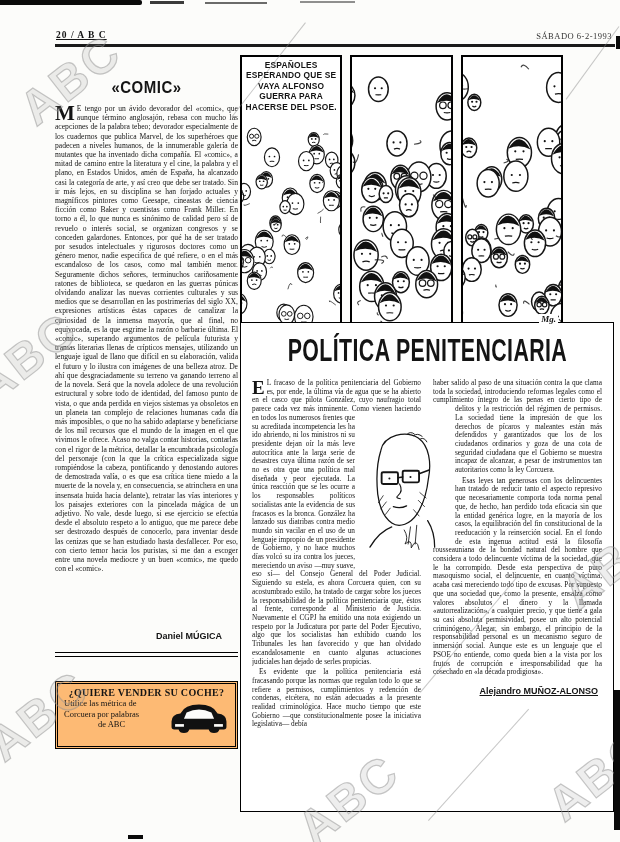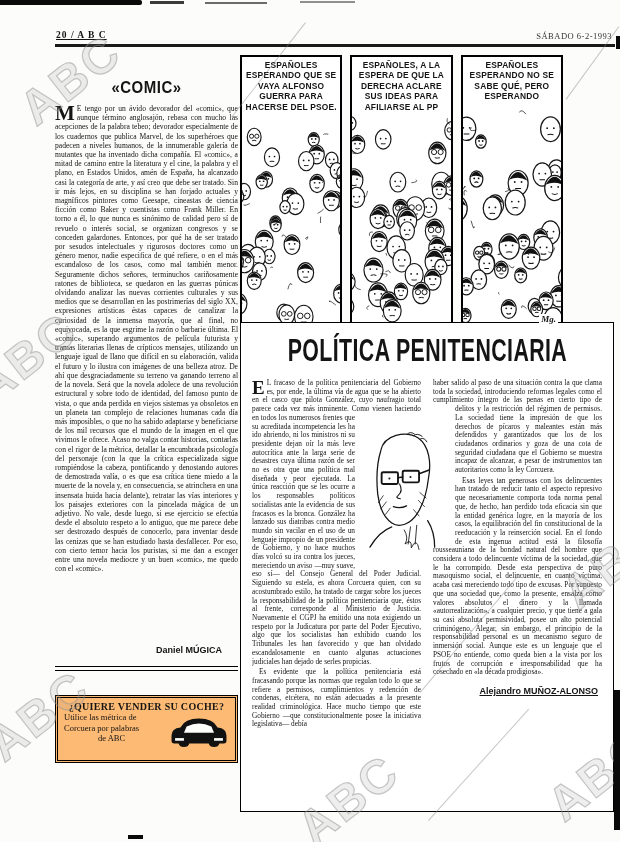--- a/index.html
+++ b/index.html
@@ -15,21 +15,21 @@
 
   
   .left-col{position:absolute;left:55px;top:58px;width:183px;}
   .panorama-box{border:1.5px solid #000;box-shadow:2.5px 2.5px 0 #000;height:25px;
                 display:flex;align-items:center;justify-content:center;
                 font:bold 14px "Liberation Serif",serif;letter-spacing:.5px;background:#fff;}
   .comic-head{margin-top:20px;text-align:center;font:bold 15px "Liberation Sans",sans-serif;
               letter-spacing:.5px;transform:scaleY(1.15);}
   .pan-body{margin-top:9px;font-size:7.6px;line-height:9.2px;text-align:justify;height:522px;overflow:hidden;}
   .dropcap{float:left;font:bold 21px/17px "Liberation Serif",serif;padding:1px 2px 0 0;}
-  .byline1{margin-top:19px;text-align:right;padding-right:16px;
+  .byline1{margin-top:5px;text-align:right;padding-right:16px;
            font:bold 9px "Liberation Sans",sans-serif;}
   .div-rule{margin-top:11px;height:3px;border-top:1.5px solid #000;border-bottom:1.5px solid #000;}
   .ad-box{margin-top:24px;border:3px double #000;position:relative;height:56px;padding:3px 6px;background:#fdba74;}
   .ad-title{text-align:center;font:bold 10px "Liberation Serif",serif;letter-spacing:.3px;}
   .ad-line{font:8.5px "Liberation Serif",serif;line-height:10.5px;}
   .ad-line3{padding-left:34px;}
   .ad-car{position:absolute;right:5px;top:16px;width:62px;height:34px;}
 
   
   .strip{position:absolute;left:240px;top:55px;width:323px;height:273px;display:flex;gap:8px;}
@@ -365,21 +365,20 @@
             <path d="M7.095484894234687 145.68322584964335 q -0.5155320931226015 2.1532522747293115 5.171893732622266 -5.902960396371782" fill="none" stroke="rgba(17,17,17,0.8)" stroke-width="0.8"></path>
             <path d="M70.77161955996417 117.62297512032092 q 4.346562183927745 -3.899592210073024 1.220823621377349 1.0290019791573286" fill="none" stroke="rgba(17,17,17,0.8)" stroke-width="0.8"></path>
             <path d="M109.71361896954477 89.23988859169185 q 2.101314873434603 -4.633861579932272 0.1979127014055848 -1.2515287455171347" fill="none" stroke="rgba(17,17,17,0.8)" stroke-width="0.8"></path>
             <path d="M12.928971947403625 85.39668014273047 q -0.8558398531749845 2.0320754847489297 5.547833248972893 -0.8772183218970895" fill="none" stroke="rgba(17,17,17,0.8)" stroke-width="0.8"></path>
             <path d="M92.56429669097997 18.966621160507202 q -4.816725731361657 -0.5575947277247906 -4.720274233259261 0.483664789237082" fill="none" stroke="rgba(17,17,17,0.8)" stroke-width="0.8"></path>
             <path d="M62.61895113508217 118.03947710432112 q -0.5147758638486266 1.578065655194223 -3.2045115614309907 1.9113953663036227" fill="none" stroke="rgba(17,17,17,0.8)" stroke-width="0.8"></path>
           </svg>
         </div>
     </div>
     <div class="panel">
-      <div class="caption">Españoles, a la espera de que la derecha aclare sus ideas para afiliarse al PP</div>
       <div class="crowd">
           <svg viewBox="0 0 115 200" preserveAspectRatio="xMidYMid slice" style="width: 100%; height: 100%; display: block;">
             <g>
               <ellipse cx="9.697054442251101" cy="8.855812523979694" rx="5.17234994834289" ry="6.465437435428612" fill="#fff" stroke="#161616" stroke-width="1.1"></ellipse>
               <circle cx="7.938455459814518" cy="8.338577529145404" r="0.8" fill="#111"></circle>
               <circle cx="11.455653424687684" cy="8.338577529145404" r="0.8" fill="#111"></circle>
               <path d="M8.145349457748233 11.76525936992257 q 1.551704984502867 -0.905218317406252 3.103409969005734 0" fill="none" stroke="#161616" stroke-width="0.9"></path>
             </g>
             <g>
               <ellipse cx="105.45680263754912" cy="15.74650002643466" rx="6.859344503935427" ry="8.574180629919283" fill="#fff" stroke="#161616" stroke-width="1.1"></ellipse>
@@ -638,21 +637,20 @@
             <path d="M10.14092908706516 32.312484504655 q -4.536884485278279 3.8294181623496115 4.988578302785754 5.212769625708461" fill="none" stroke="rgba(17,17,17,0.8)" stroke-width="0.8"></path>
             <path d="M42.83858465612866 153.5658799111843 q 4.9711023876443505 -3.2254234235733747 -4.971661588177085 -2.7238547187298536" fill="none" stroke="rgba(17,17,17,0.8)" stroke-width="0.8"></path>
             <path d="M26.054656038759276 184.5190580934286 q -2.4513446004129946 -2.534500970505178 1.4021204765886068 -3.5087000699713826" fill="none" stroke="rgba(17,17,17,0.8)" stroke-width="0.8"></path>
             <path d="M84.71064318087883 107.65740443021059 q -0.05719655193388462 -2.353586528915912 -3.458380867727101 -5.357618998736143" fill="none" stroke="rgba(17,17,17,0.8)" stroke-width="0.8"></path>
             <path d="M104.25155679113232 81.87794610857964 q 4.937682724557817 -4.534976712893695 -1.6424448480829597 -1.0184175493195653" fill="none" stroke="rgba(17,17,17,0.8)" stroke-width="0.8"></path>
             <path d="M13.833161820657551 161.04963370598853 q 0.06404094398021698 3.796302250120789 5.497423916123807 4.607992180623114" fill="none" stroke="rgba(17,17,17,0.8)" stroke-width="0.8"></path>
           </svg>
         </div>
     </div>
     <div class="panel">
-      <div class="caption">Españoles esperando no se sabe qué, pero esperando</div>
       <div class="crowd">
           <svg viewBox="0 0 115 200" preserveAspectRatio="xMidYMid slice" style="width: 100%; height: 100%; display: block;">
             <g>
               <ellipse cx="91.38788793189451" cy="20.85343095846474" rx="5.580479478556663" ry="6.9755993481958285" fill="#fff" stroke="#161616" stroke-width="1.1"></ellipse>
               <circle cx="89.26730573004298" cy="20.295383010609076" r="1.6741438435669989" fill="none" stroke="#161616" stroke-width="0.9"></circle>
               <circle cx="93.50847013374604" cy="20.295383010609076" r="1.6741438435669989" fill="none" stroke="#161616" stroke-width="0.9"></circle>
               <path d="M89.71374408832752 23.992450665152866 q 1.6741438435669989 -0.5273602504748851 3.3482876871339977 0" fill="none" stroke="#161616" stroke-width="0.9"></path>
             </g>
             <g>
               <ellipse cx="16.46616667835042" cy="22.238388886209577" rx="8.41892349170521" ry="10.523654364631511" fill="#fff" stroke="#161616" stroke-width="1.1"></ellipse>

